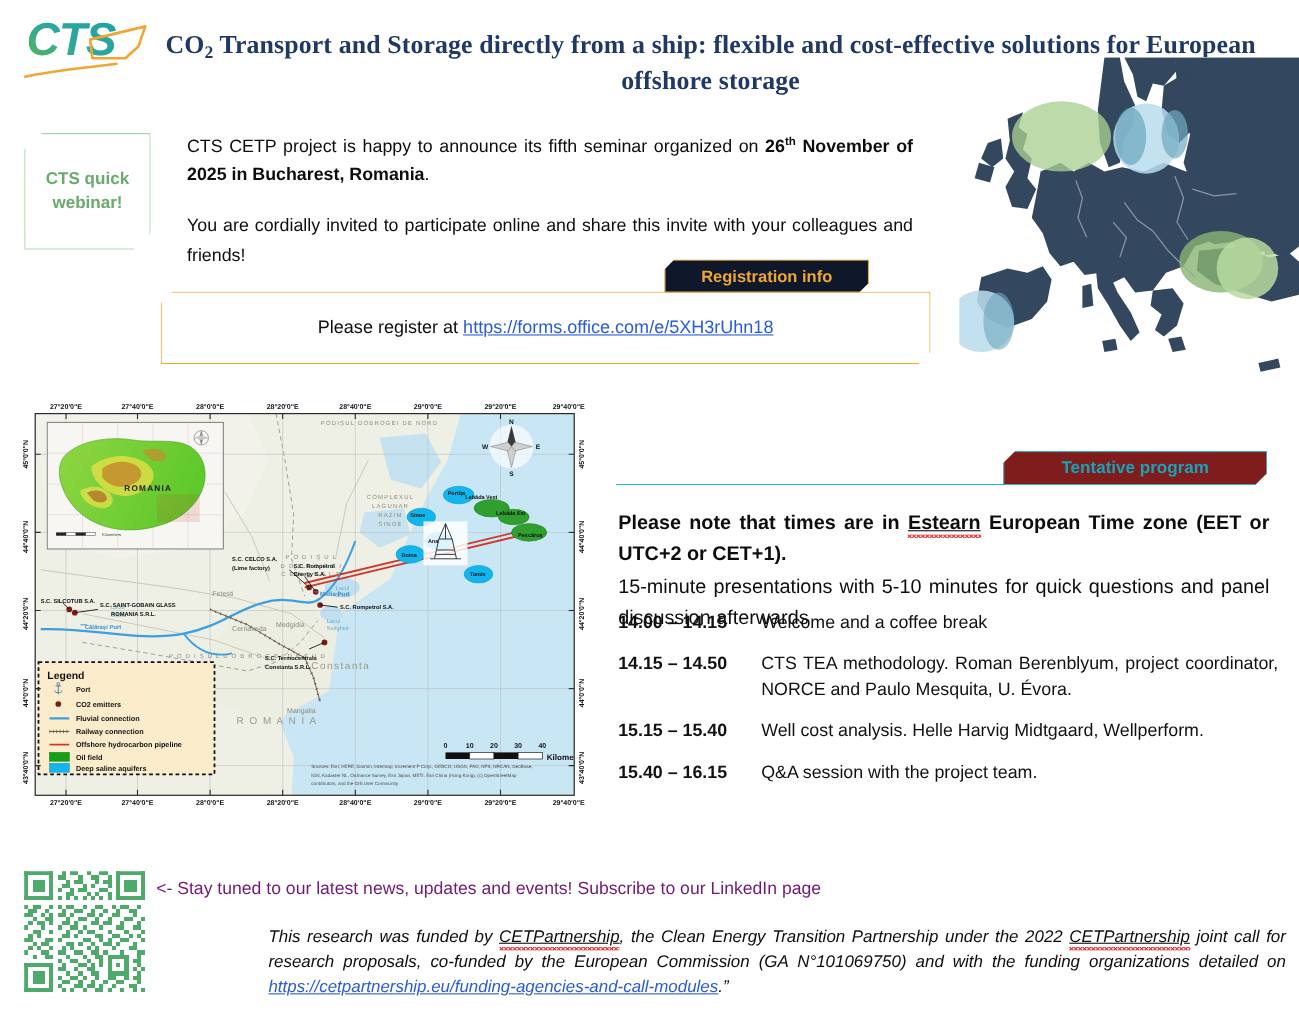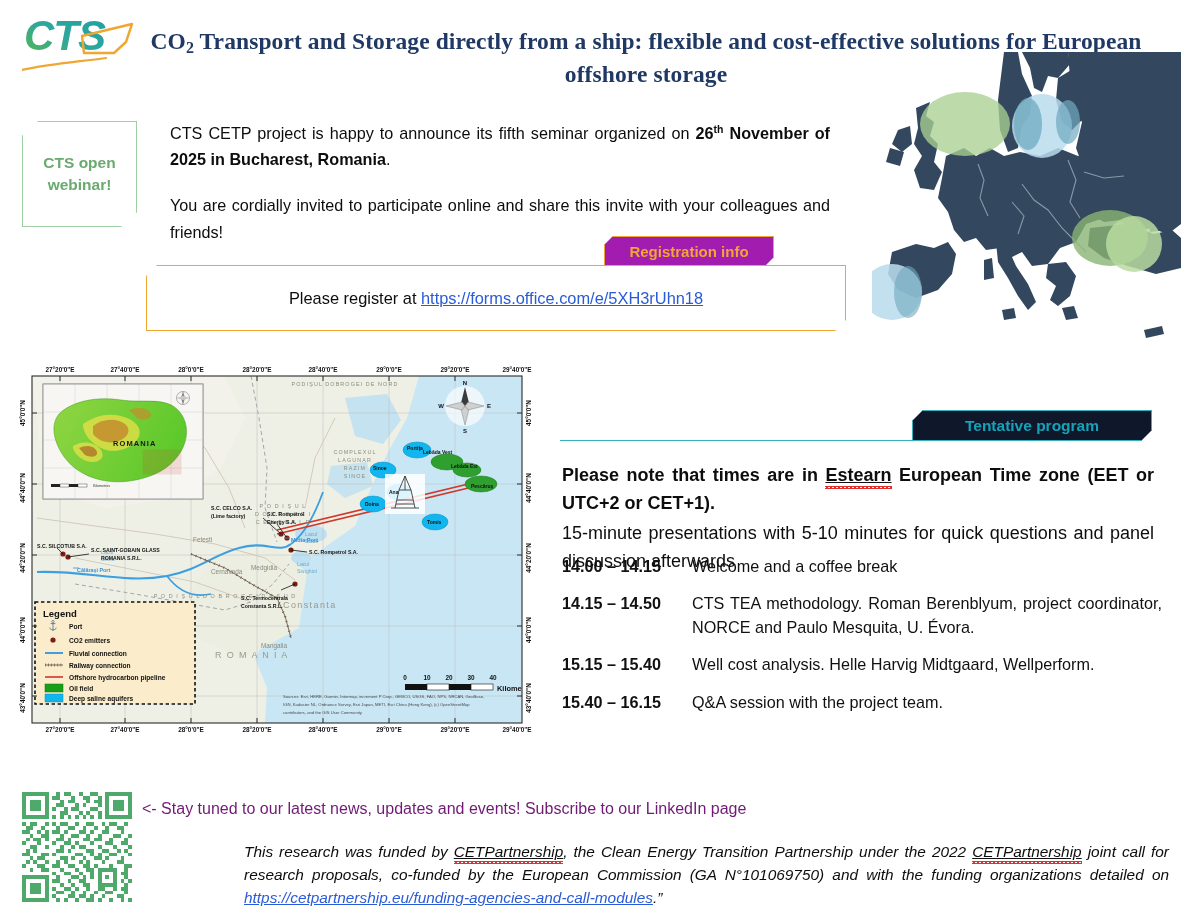--- a/index.html
+++ b/index.html
@@ -84,24 +84,24 @@
   }
   #intro-block p { margin: 0 0 20px 0; }
   #intro-block p:last-child { margin-bottom: 0; }
   #intro-block b { font-weight: bold; }
   #intro-block sup { font-size: 10.5px; font-weight: bold; }
 
   
   #reg-tab {
     position: absolute;
     left: 604px; top: 236px;
-    width: 170px; height: 30px;
+    width: 186px; height: 30px;
     box-sizing: border-box;
     border: 1.4px solid #f0a633;
-    background: #a21caf;
+    background: #0f172a;
     clip-path: polygon(9px 0, 100% 0, 100% calc(100% - 9px), calc(100% - 9px) 100%, 0 100%, 0 9px);
     display: flex; align-items: center; justify-content: center;
     z-index: 3;
   }
   #reg-tab .lbl { color: #f0a633; font-weight: bold; font-size: 15px; }
   #reg-box {
     position: absolute;
     left: 146px; top: 265px;
     width: 700px; height: 66px;
     box-sizing: border-box;
@@ -124,21 +124,21 @@
   }
   #map-figure svg { display: block; }
 
   
   #prog-tab {
     position: absolute;
     left: 912px; top: 410px;
     width: 240px; height: 31px;
     box-sizing: border-box;
     border: 1.4px solid #36aebe;
-    background: #0f172a;
+    background: #7f1d1d;
     clip-path: polygon(11px 0, 100% 0, 100% calc(100% - 11px), calc(100% - 11px) 100%, 0 100%, 0 11px);
     display: flex; align-items: center; justify-content: center;
   }
   #prog-tab .lbl { color: #17a2b8; font-weight: bold; font-size: 15.5px; }
   #prog-rule {
     position: absolute;
     left: 560px; top: 440px;
     width: 355px; height: 0;
     border-top: 1.3px solid #36aebe;
   }
@@ -312,21 +312,21 @@
       <ellipse cx="196" cy="70" rx="12" ry="22" fill="#6fa9c0" opacity="0.7"></ellipse>
       <ellipse cx="238" cy="186" rx="38" ry="28" fill="#8ab473" opacity="0.8"></ellipse>
       <ellipse cx="262" cy="192" rx="28" ry="28" fill="#b8dba0" opacity="0.85"></ellipse>
       <ellipse cx="20" cy="240" rx="30" ry="28" fill="#b9dcec" opacity="0.88"></ellipse>
       <ellipse cx="36" cy="240" rx="14" ry="26" fill="#6fa9c0" opacity="0.6"></ellipse>
     </g>
   </svg>
 </div>
 
 <div id="webinar-badge">
-  <div class="lbl">CTS open webinar!</div>
+  <div class="lbl">CTS quick webinar!</div>
 </div>
 
 <div id="intro-block">
   <p>
     <span>CTS CETP project is happy to announce its fifth seminar organized on </span><b>26</b><b><sup>th</sup></b><b> November of 2025 in Bucharest, Romania</b><span>.</span>
   </p>
   <p>You are cordially invited to participate online and share this invite with your colleagues and friends!</p>
 </div>
 
 <div id="reg-tab">

